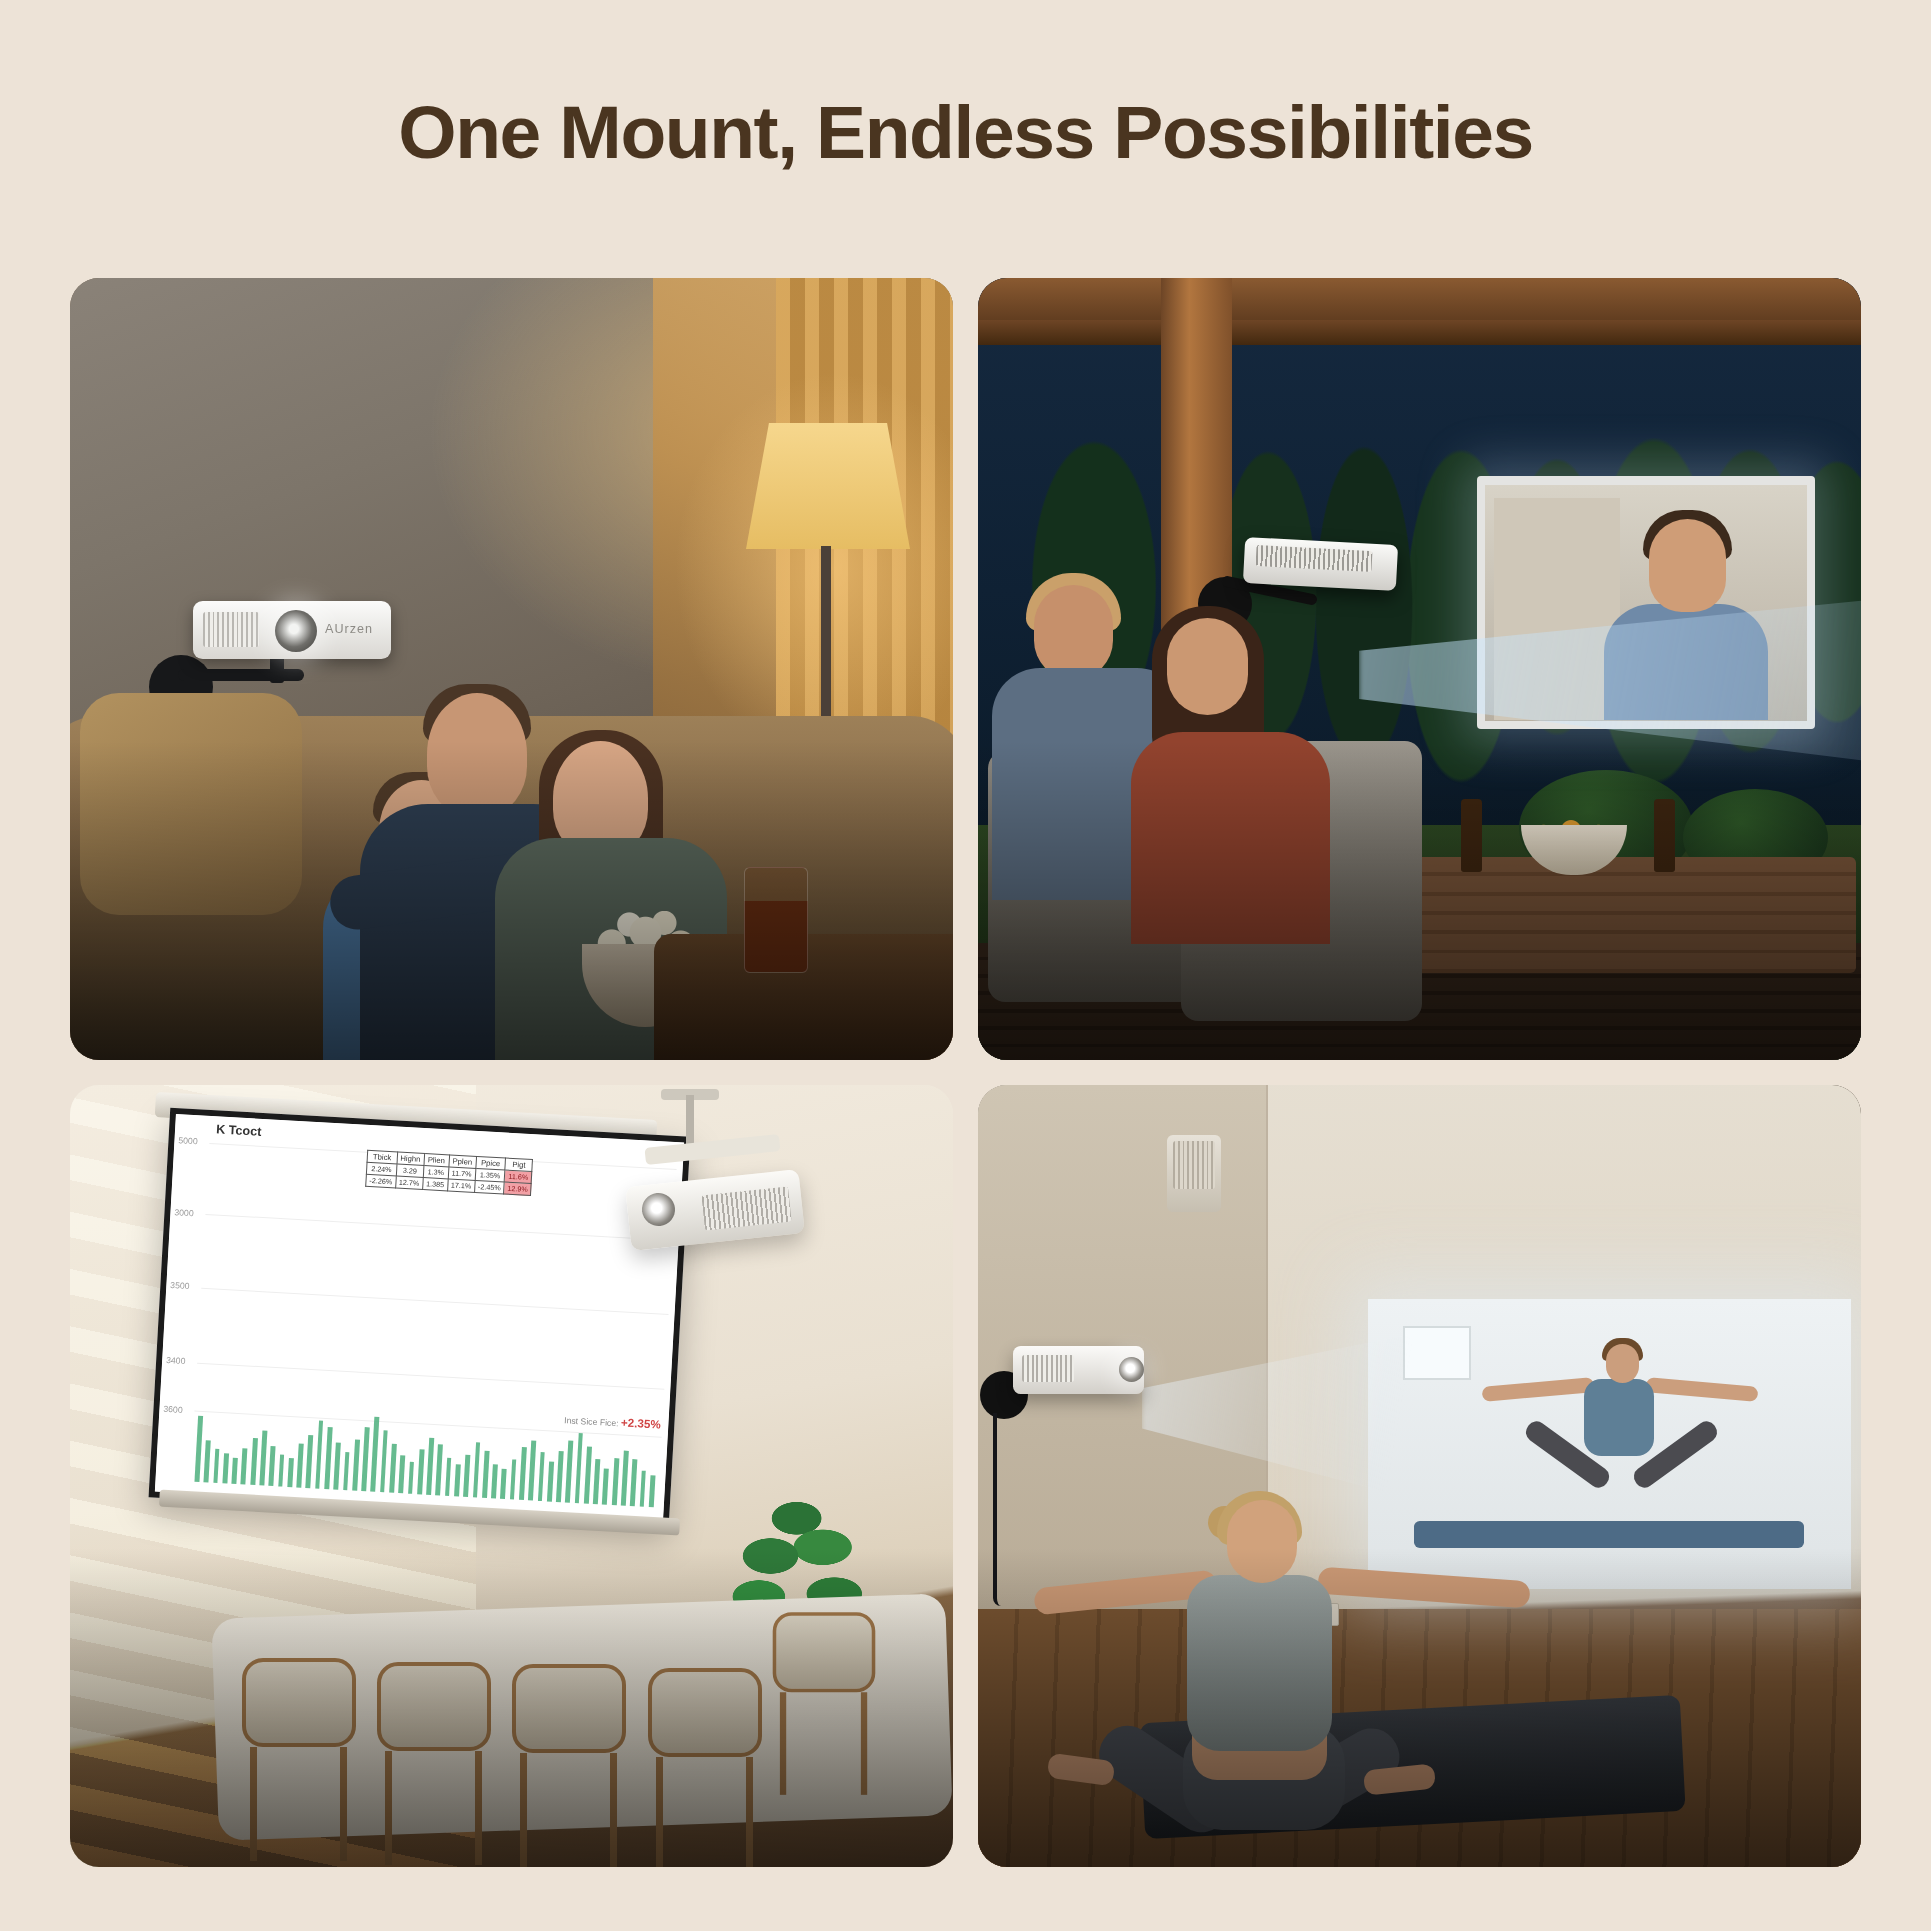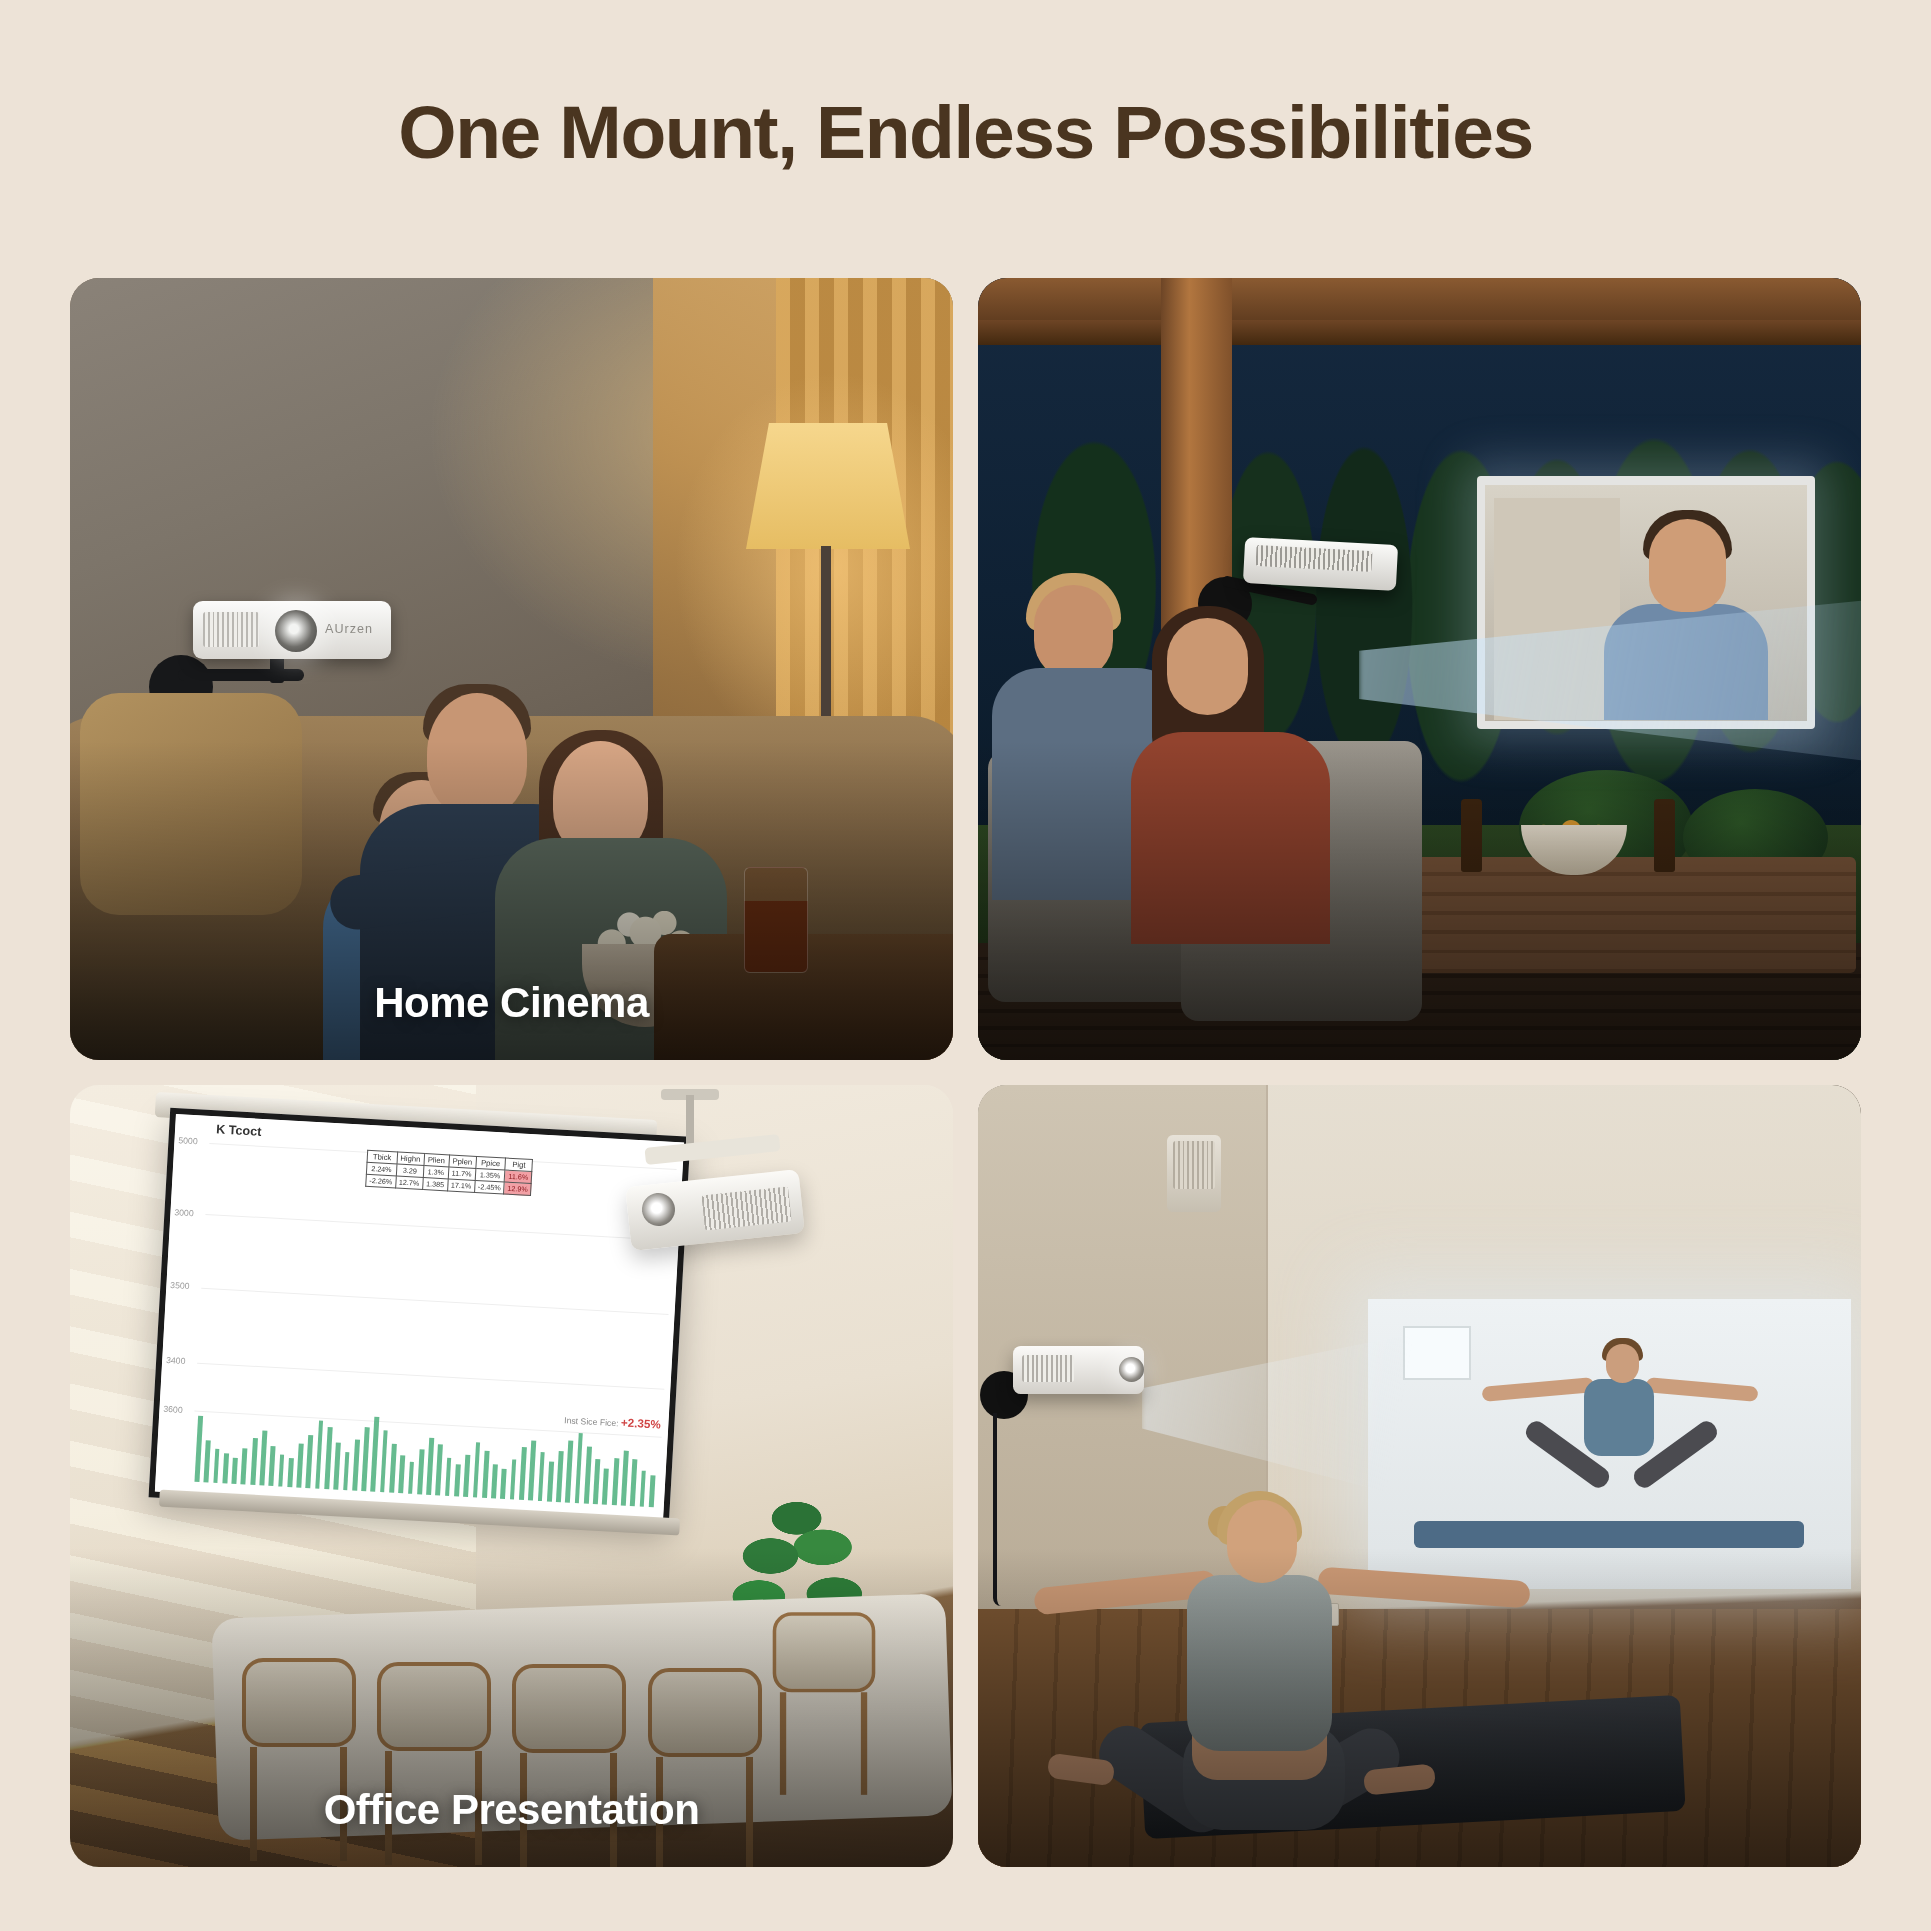--- a/index.html
+++ b/index.html
@@ -587,21 +587,20 @@
         <div class="person mom-head"></div>
         <div class="mom-body"></div>
 
         <div class="popcorn"></div>
         <div class="bowl"></div>
 
         <div class="table"></div>
         <div class="glass"></div>
       </div>
       <div class="vignette"></div>
-      <div class="caption">Home Cinema</div>
     </div>
 
     <div class="panel p2">
       <div class="scene">
         <div class="sky"></div>
         <div class="trees"></div>
         <div class="lawn"></div>
         <div class="bush" style="left:541px;width:174px;height:116px;"></div>
         <div class="bush" style="left:705px;width:145px;height:97px;"></div>
         <div class="bush" style="left:290px;width:116px;height:77px;"></div>
@@ -983,21 +982,20 @@
         <div class="chair" style="left:572px;bottom:-3.9px">
             <div class="seatback"></div>
             <div class="legs"></div>
           </div>
         <div class="chair" style="left:691px;bottom:62px;transform:scale(.9)">
             <div class="seatback"></div>
             <div class="legs"></div>
           </div>
       </div>
       <div class="vignette"></div>
-      <div class="caption">Office Presentation</div>
     </div>
 
     <div class="panel p4">
       <div class="scene">
         <div class="room"></div>
         <div class="leftwall"></div>
         <div class="corner"></div>
         <div class="floor"></div>
 
         <div class="speaker"></div>

